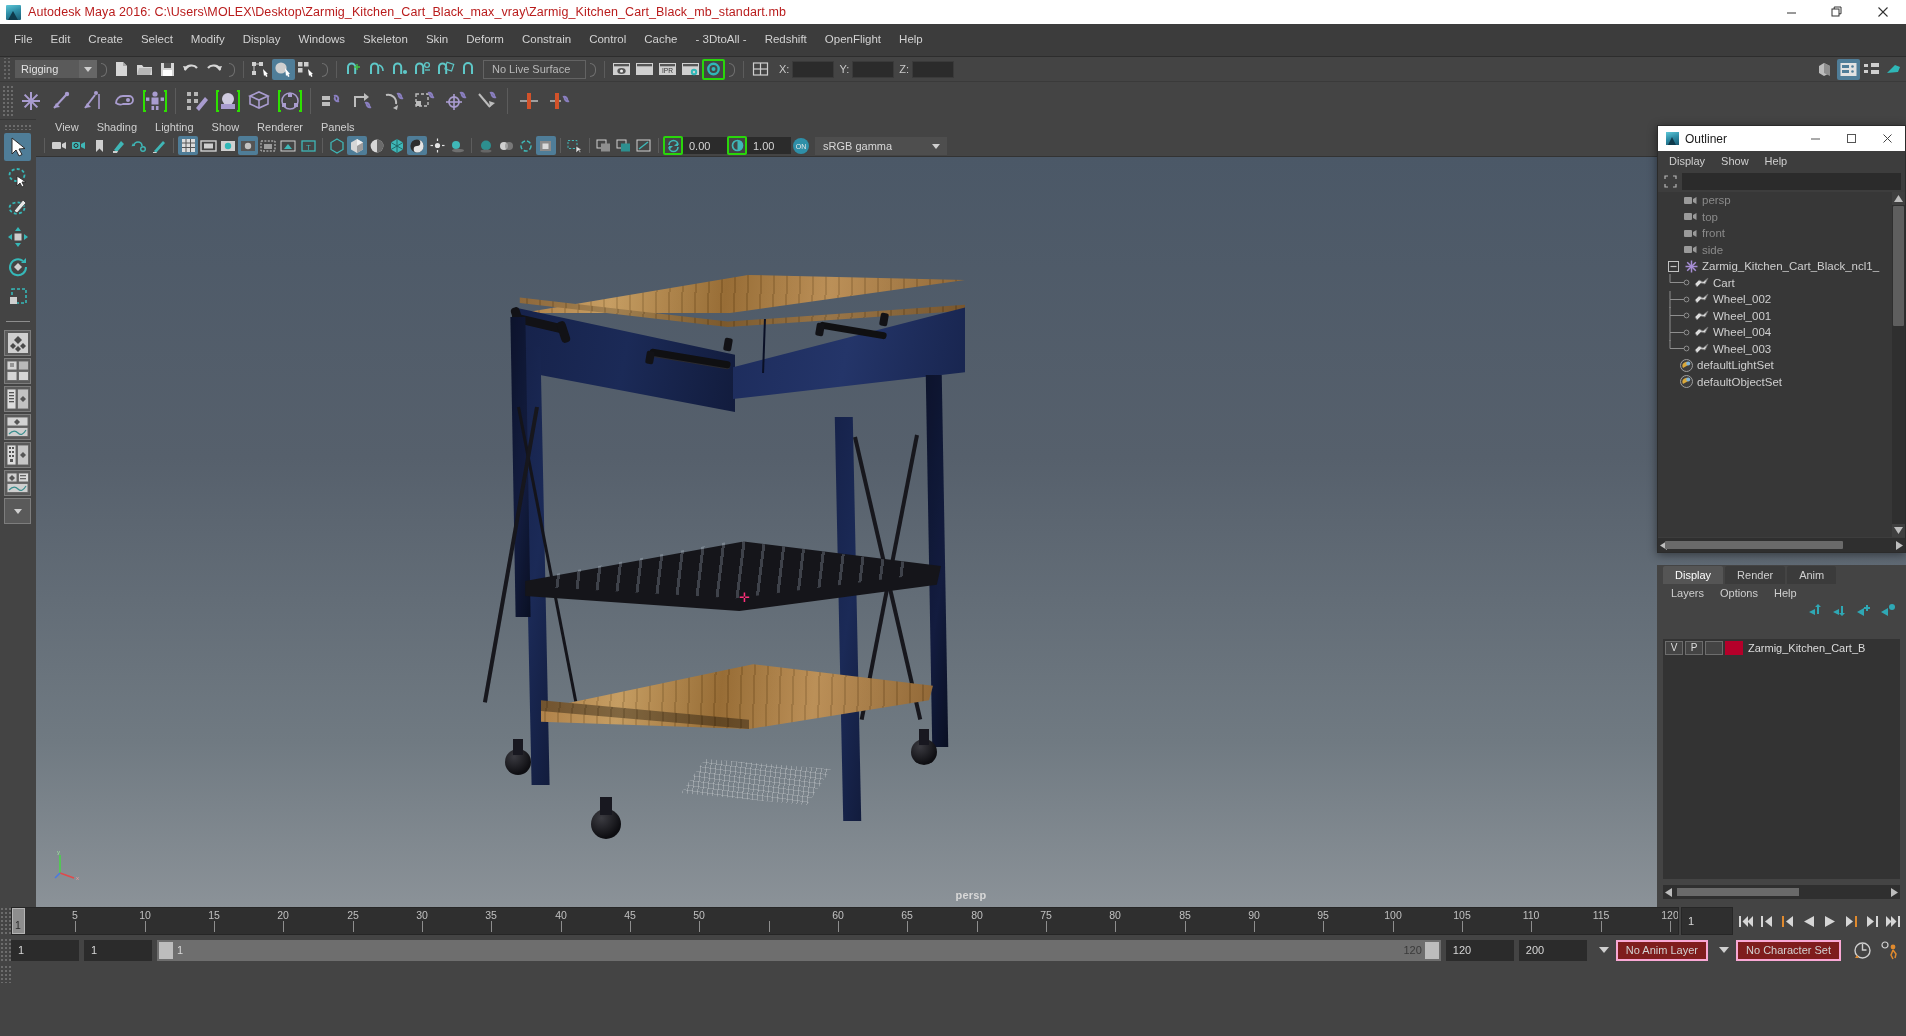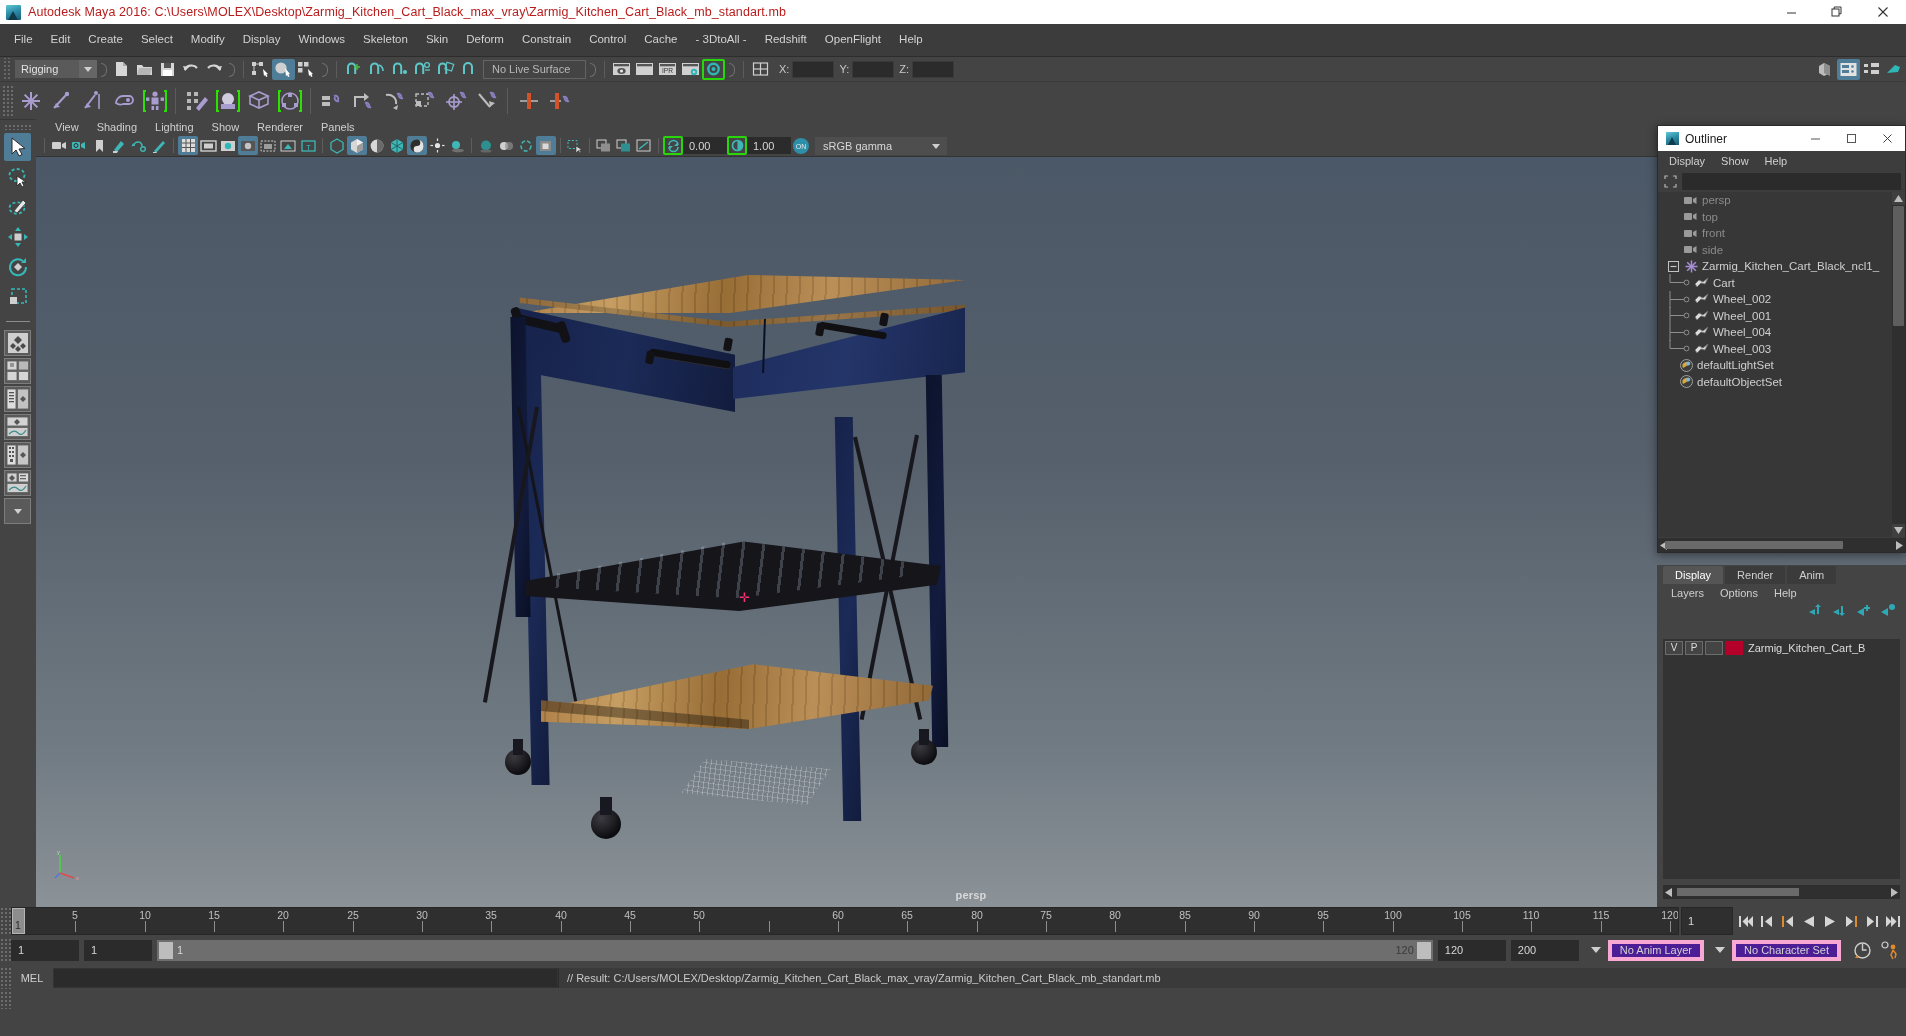--- a/index.html
+++ b/index.html
@@ -267,21 +267,21 @@
     display:flex;align-items:center;padding-left:7px;margin-right:5px;flex:0 0 auto;
   }
   .rangebar{
     flex:1;height:21px;background:#6e6e6e;position:relative;margin-right:5px;display:flex;align-items:center;
   }
   .rb-handle{width:14px;height:17px;background:#bdbdbd;margin-left:2px;}
   .rb-lab{font-size:11px;color:#d9d9d9;margin-left:4px;}
   .rb-right{position:absolute;right:2px;top:2px;display:flex;align-items:center;}
   .rb-rlab{font-size:11px;color:#3a3a3a;margin-right:3px;}
   .combo-sm{
-    height:21px;min-width:92px;background:#4c1d95;border:4px solid #f9a8d4;color:#d2d2d2;font-size:11px;
+    height:21px;min-width:92px;background:#7f1d1d;border:2px solid #f9a8d4;color:#d2d2d2;font-size:11px;
     display:flex;align-items:center;padding:0 8px;margin-right:4px;flex:0 0 auto;
   }
   .caret-sm{width:0;height:0;border-left:5px solid transparent;border-right:5px solid transparent;border-top:6px solid #cfcfcf;margin:0 7px;flex:0 0 auto;}
 
   .mel-row{height:26px;display:flex;align-items:center;padding-top:3px;}
   .mel-grip{
     width:11px;height:22px;flex:0 0 auto;
     background-image: radial-gradient(#6c6c6c 1px, transparent 1px);background-size:4px 4px;
   }
   .mel-label{font-size:11px;color:#cfcfcf;width:42px;text-align:center;flex:0 0 auto;}
@@ -1581,26 +1581,20 @@
       </span>
       <span style="margin-right:6px;display:inline-flex">
         <svg width="20" height="19" viewBox="0 0 20 19">
             <circle cx="5" cy="4" r="3" fill="none" stroke="#cfcfcf" stroke-width="1.2"></circle>
             <circle cx="13" cy="6" r="2.4" fill="#e08a2e"></circle>
             <path d="M13 9 l-2 5 2 4 m0 -9 l3 4 -1 4" stroke="#e08a2e" stroke-width="1.5" fill="none"></path>
           </svg>
       </span>
     </div>
 
-    <div class="mel-row">
-      <div class="mel-grip"></div>
-      <div class="mel-label">MEL</div>
-      <input class="mel-input" type="text" style="">
-      <div class="mel-result">// Result: C:/Users/MOLEX/Desktop/Zarmig_Kitchen_Cart_Black_max_vray/Zarmig_Kitchen_Cart_Black_mb_standart.mb</div>
-    </div>
 
     <div class="help-row">
       <div class="help-grip"></div>
       <div style="flex:1"></div>
     </div>
   </div>
 
 </div>
 
 </body></html>

